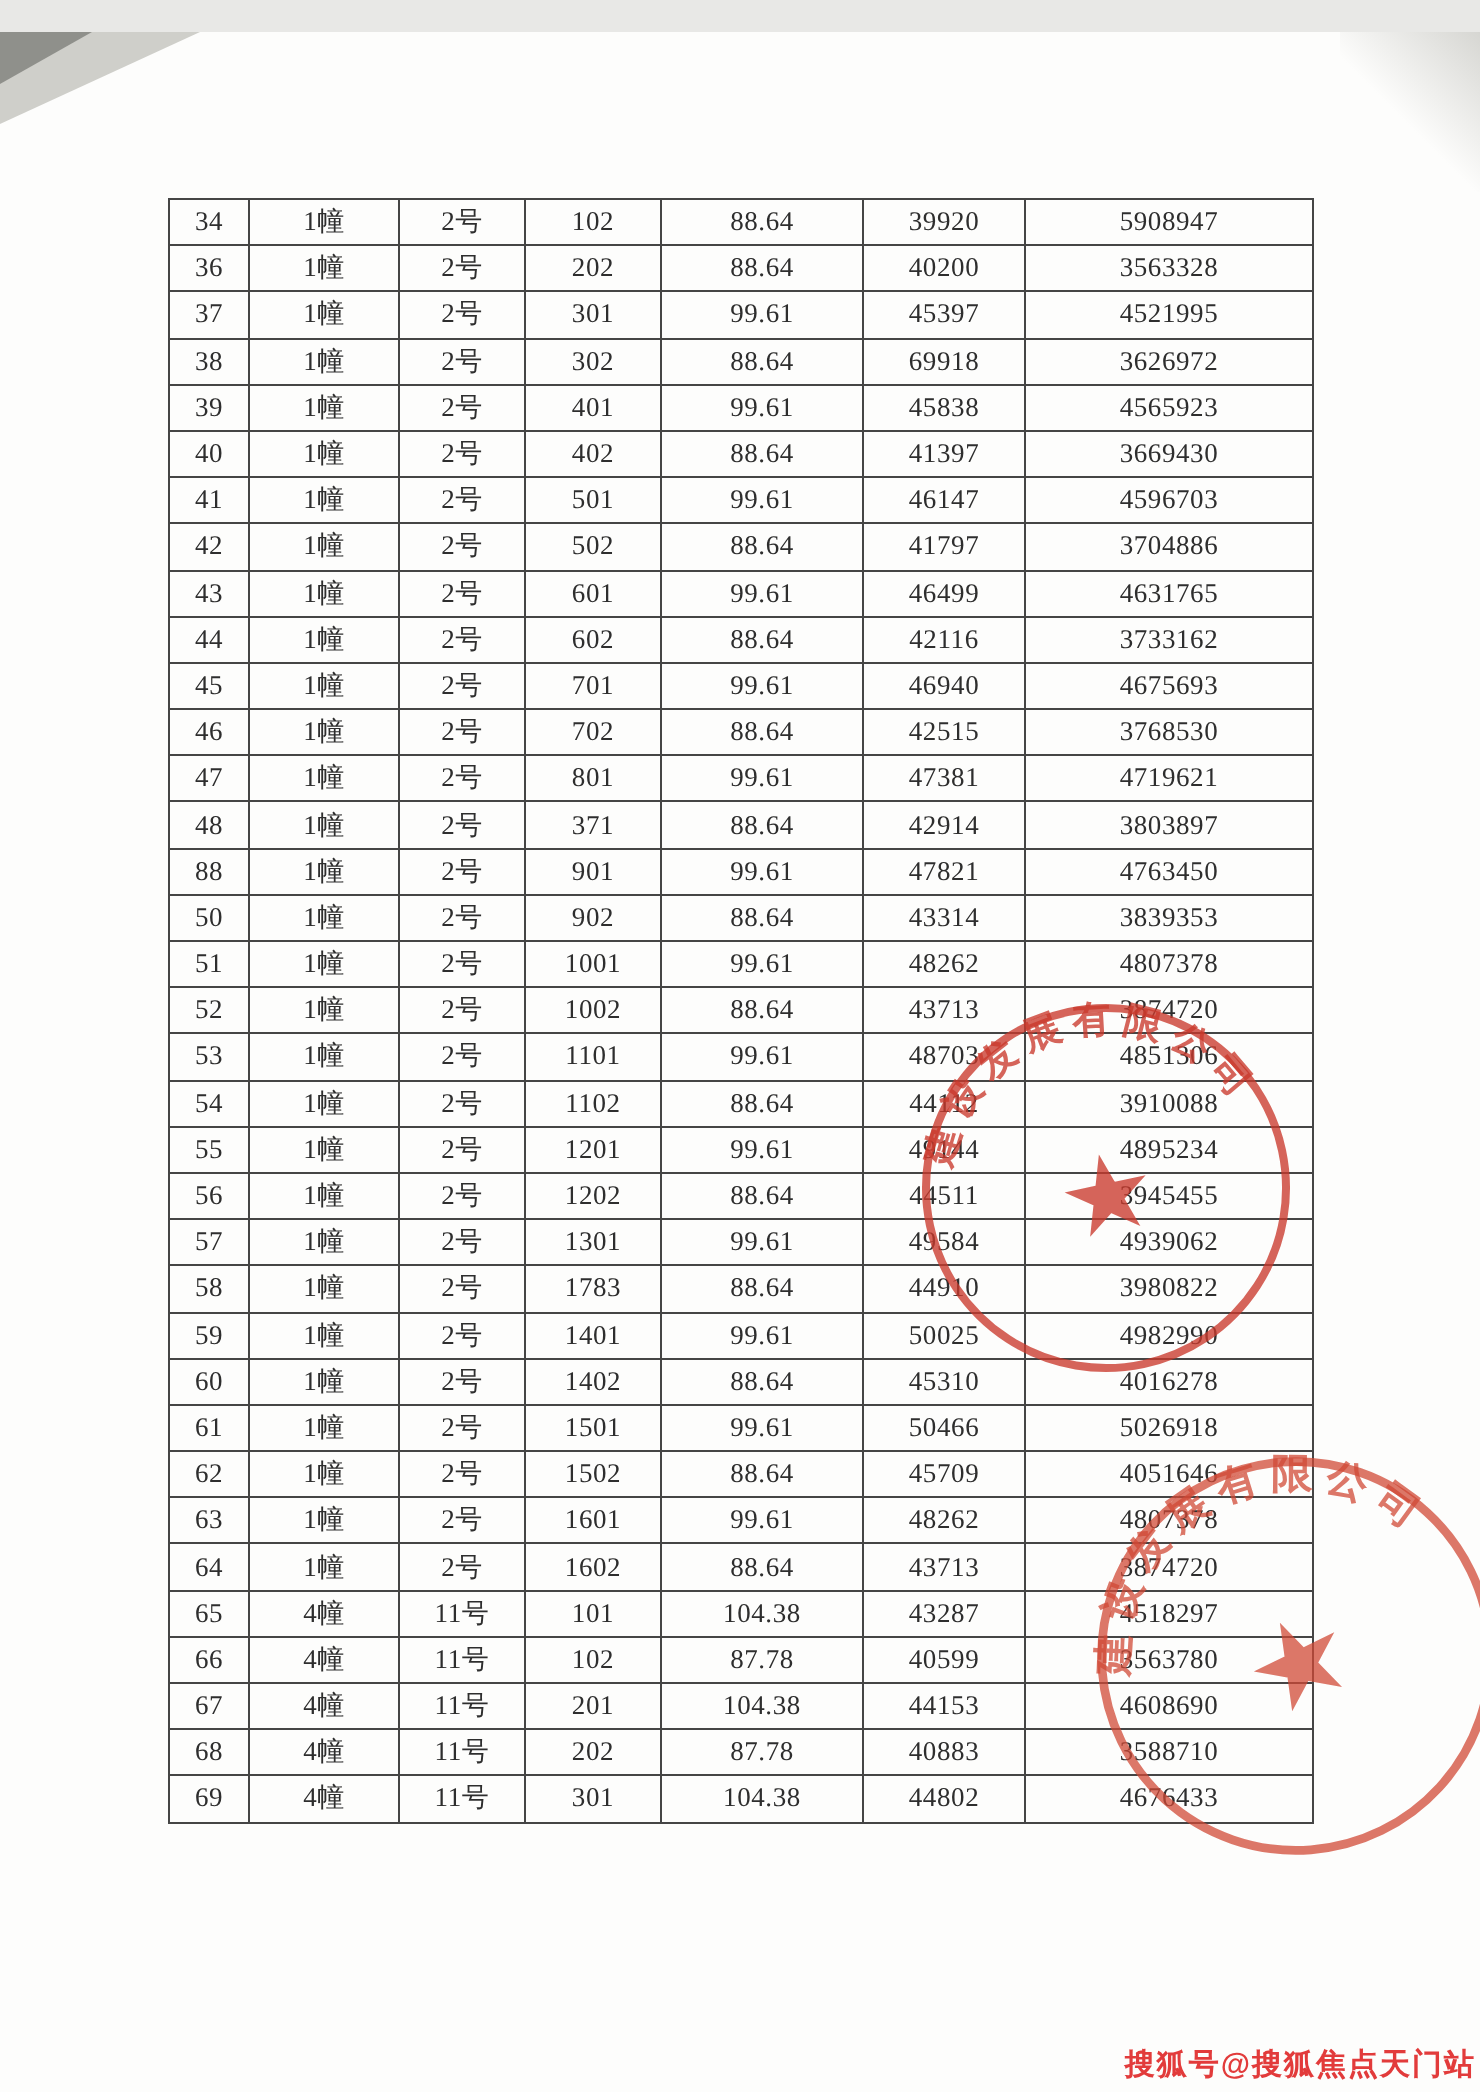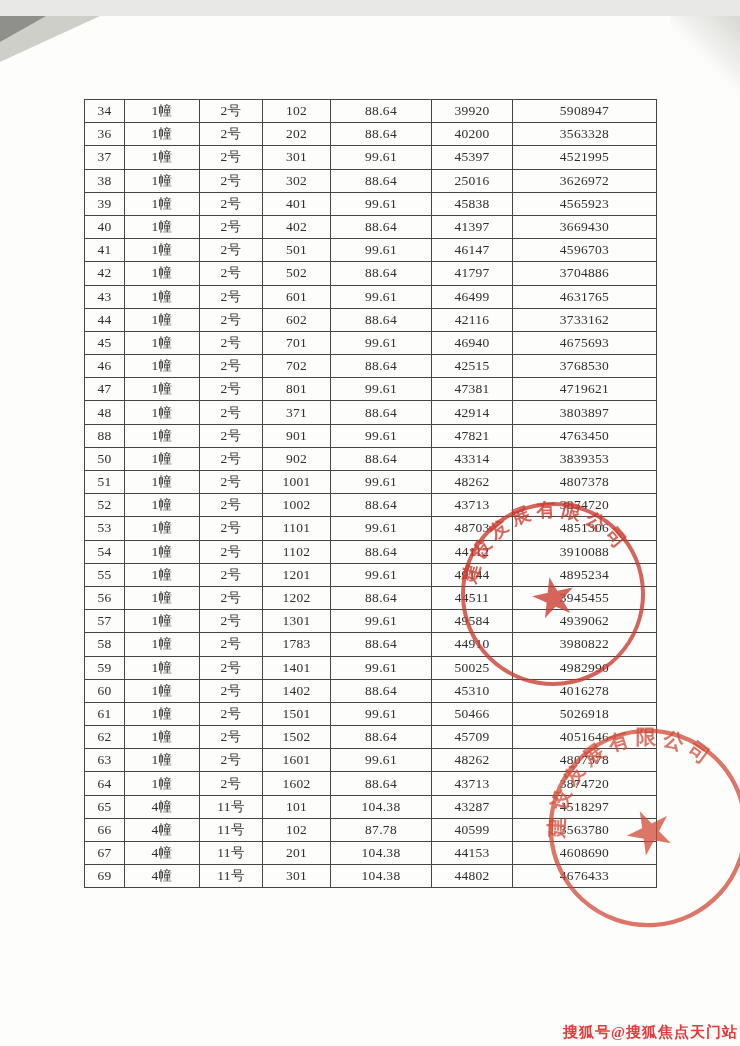--- a/index.html
+++ b/index.html
@@ -30,21 +30,21 @@
   col.c4{width:68px;}  col.c5{width:101px;} col.c6{width:81px;}
   col.c7{width:144px;}
   
   .seal{position:absolute;pointer-events:none;}
   .seal-1{left:433px;top:458px;color:rgba(201,56,44,.78);transform:rotate(-12deg);}
   .seal-2{left:528px;top:692px;color:rgba(208,72,52,.74);transform:rotate(-26deg) scale(1.08);}
   .seal text{font-family:"Liberation Sans", sans-serif;font-weight:bold;}
   
   .watermark{
     position:absolute;right:2px;bottom:20px;
-    font-family:Liberation Serif, serif;font-weight:bold;
+    font-family:Liberation Sans, sans-serif;font-weight:bold;
     font-size:15px;color:#e23b3b;letter-spacing:1px;
   }
 </style>
 </head>
 <body>
 
 <div class="page">
 
   <div class="artifact-tl"></div>
   <div class="artifact-tl-dark"></div>
@@ -87,21 +87,21 @@
       <td>99.61</td>
       <td>45397</td>
       <td>4521995</td>
     </tr>
         <tr>
       <td>38</td>
       <td>1幢</td>
       <td>2号</td>
       <td>302</td>
       <td>88.64</td>
-      <td>25016</td>
+      <td>69918</td>
       <td>3626972</td>
     </tr>
         <tr>
       <td>39</td>
       <td>1幢</td>
       <td>2号</td>
       <td>401</td>
       <td>99.61</td>
       <td>45838</td>
       <td>4565923</td>
@@ -350,20 +350,29 @@
       <td>3563780</td>
     </tr>
         <tr>
       <td>67</td>
       <td>4幢</td>
       <td>11号</td>
       <td>201</td>
       <td>104.38</td>
       <td>44153</td>
       <td>4608690</td>
+    </tr>
+        <tr>
+      <td>68</td>
+      <td>4幢</td>
+      <td>11号</td>
+      <td>202</td>
+      <td>87.78</td>
+      <td>40883</td>
+      <td>3588710</td>
     </tr>
         <tr>
       <td>69</td>
       <td>4幢</td>
       <td>11号</td>
       <td>301</td>
       <td>104.38</td>
       <td>44802</td>
       <td>4676433</td>
     </tr>

